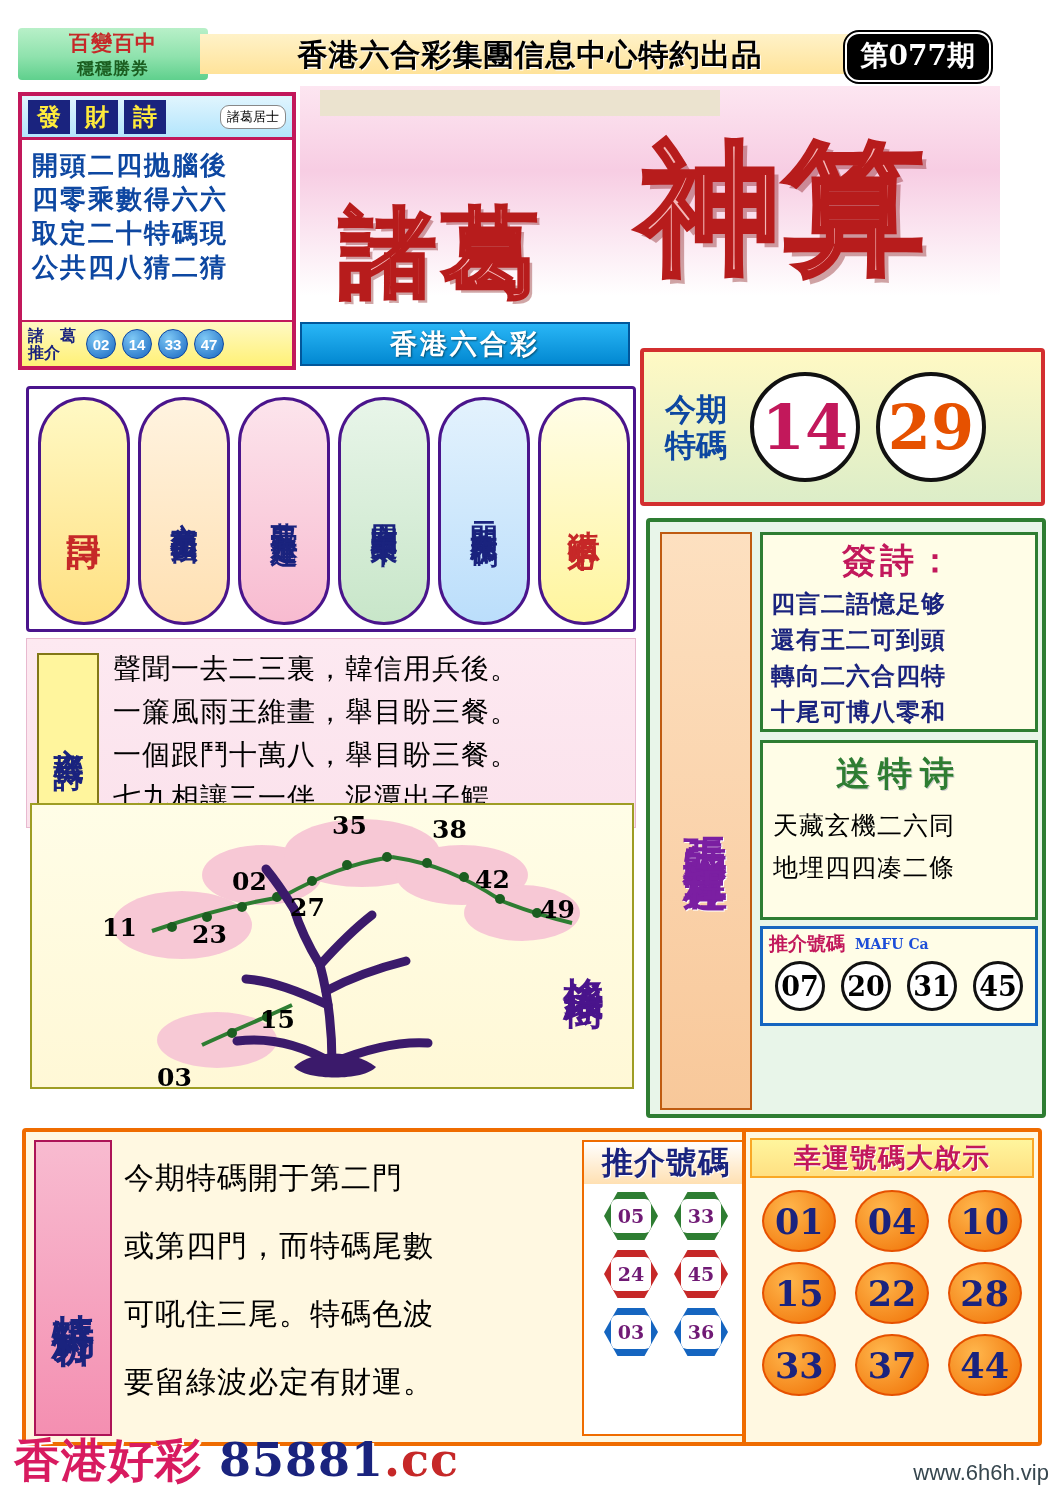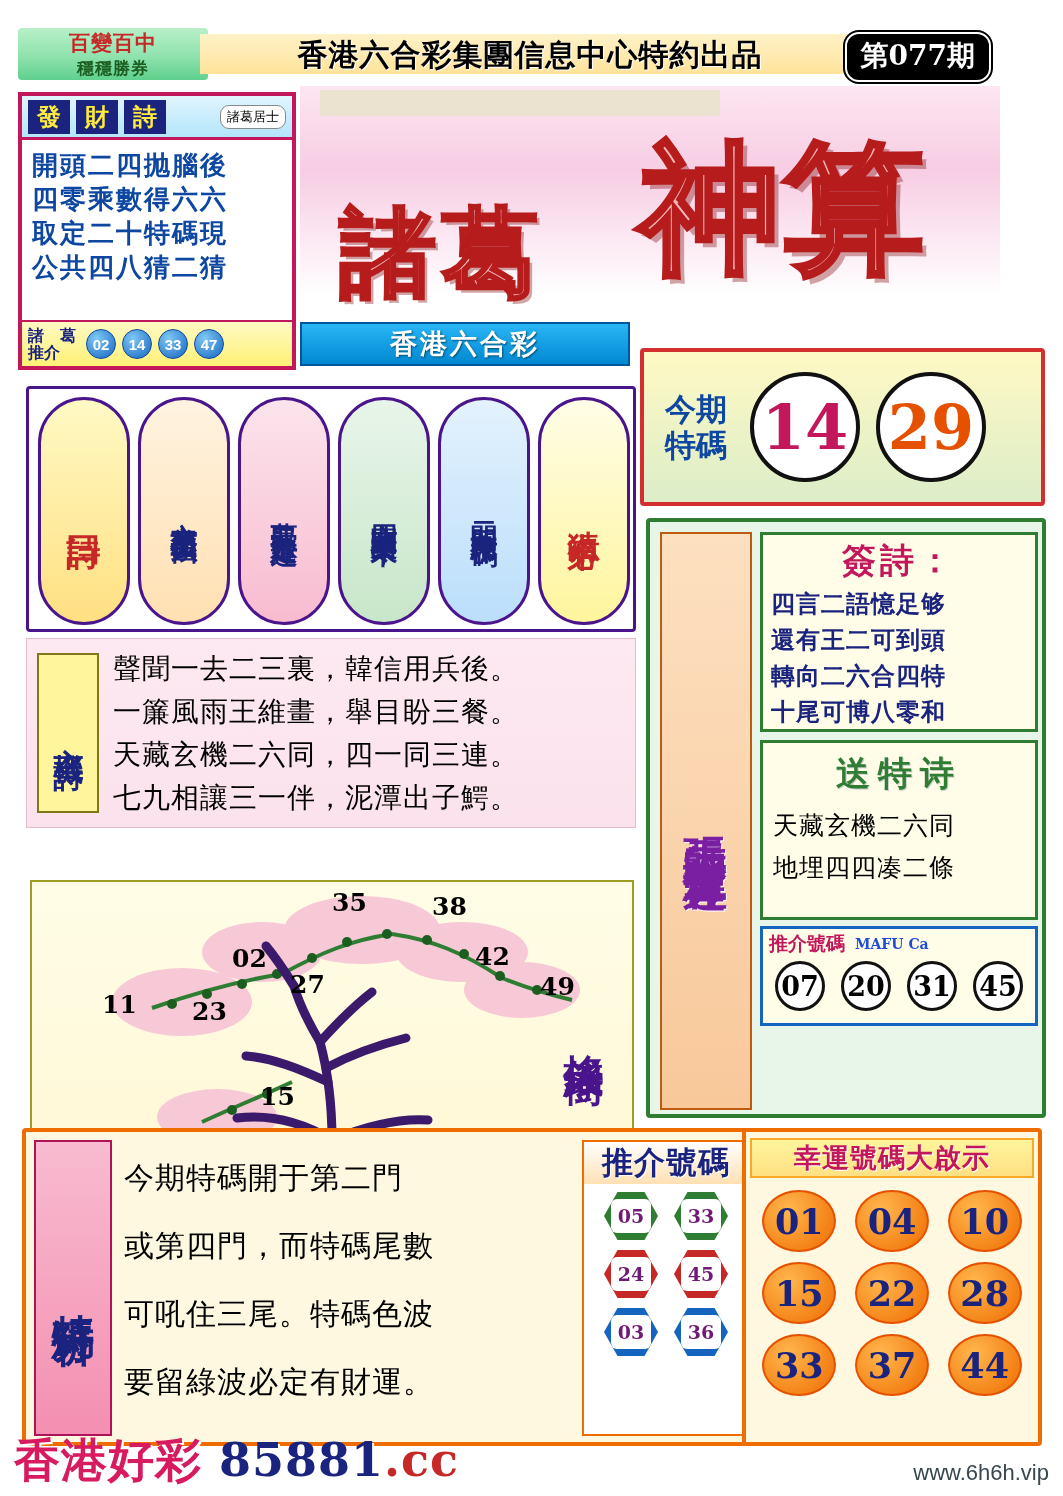--- a/index.html
+++ b/index.html
@@ -182,21 +182,21 @@
     font-family:"DejaVu Serif", serif; letter-spacing:6px;
   }
   .xuanji-lines { position:absolute; left:86px; top:8px; right:6px; }
   .xuanji-lines div {
     font-size:28px; line-height:43px; color:#000;
     font-family:"DejaVu Serif", serif; letter-spacing:1px;
   }
 
   
   .tree-box {
-    position:absolute; left:30px; top:880px; width:604px; height:286px;
+    position:absolute; left:30px; top:803px; width:604px; height:286px;
     background:linear-gradient(180deg,#fffde7,#fff8d6);
     border:2px solid #9e9d24; overflow:hidden;
   }
   .tree-box svg { position:absolute; left:0; top:0; }
   .tnum {
     position:absolute; font-size:25px; font-weight:bold; color:#000;
     font-family:"DejaVu Serif", serif;
   }
   .tree-word {
     position:absolute; right:20px; top:140px;
@@ -425,21 +425,21 @@
       <div class="cap c4">二開八四來作碼</div>
       <div class="cap c5">猜中必中</div>
     </div>
   </div>
 
   <div class="xuanji">
     <div class="xuanji-label">玄機詩</div>
     <div class="xuanji-lines">
       <div>聲聞一去二三裏，韓信用兵後。</div>
       <div>一簾風雨王維畫，舉目盼三餐。</div>
-      <div>天藏玄機二六同，四一同三連。</div>
+      <div>一個跟鬥十萬八，舉目盼三餐。</div>
       <div>七九相讓三一伴，泥潭出子鰐。</div>
     </div>
   </div>
 
   <div class="tree-box">
     <svg width="604" height="286" viewBox="0 0 604 286">
 
       <g fill="#f7c6d5" opacity="0.95">
         <ellipse cx="150" cy="120" rx="70" ry="34"></ellipse>
         <ellipse cx="230" cy="70" rx="60" ry="30"></ellipse>

